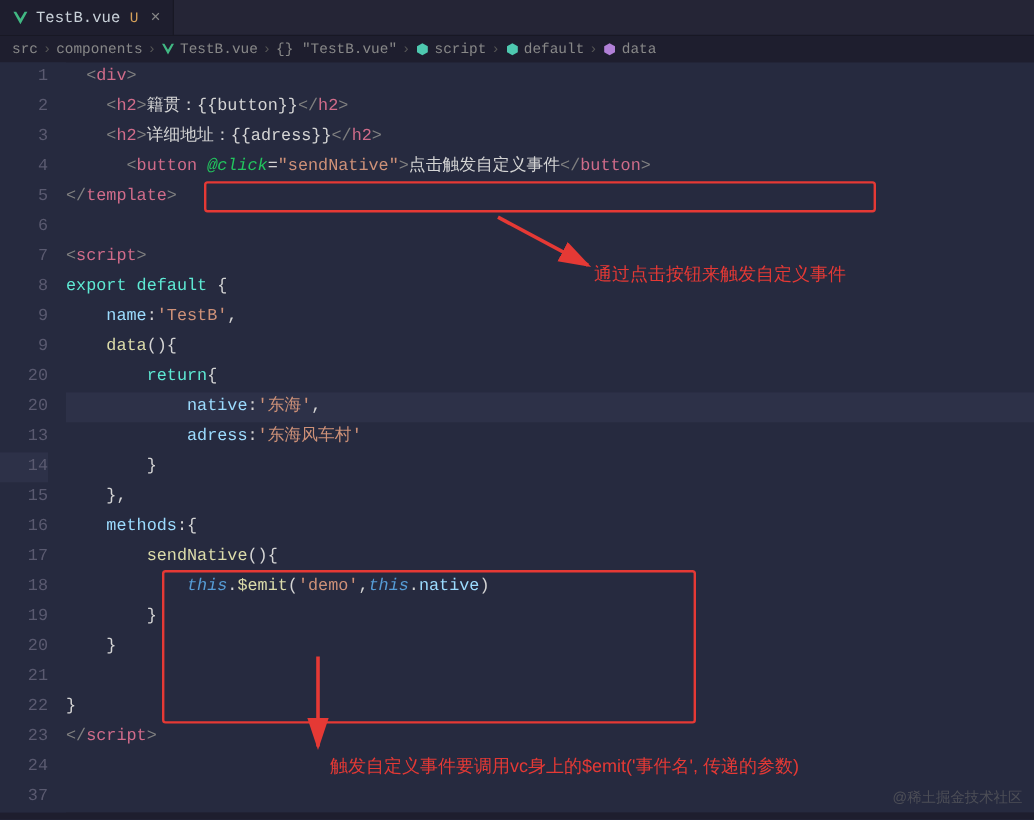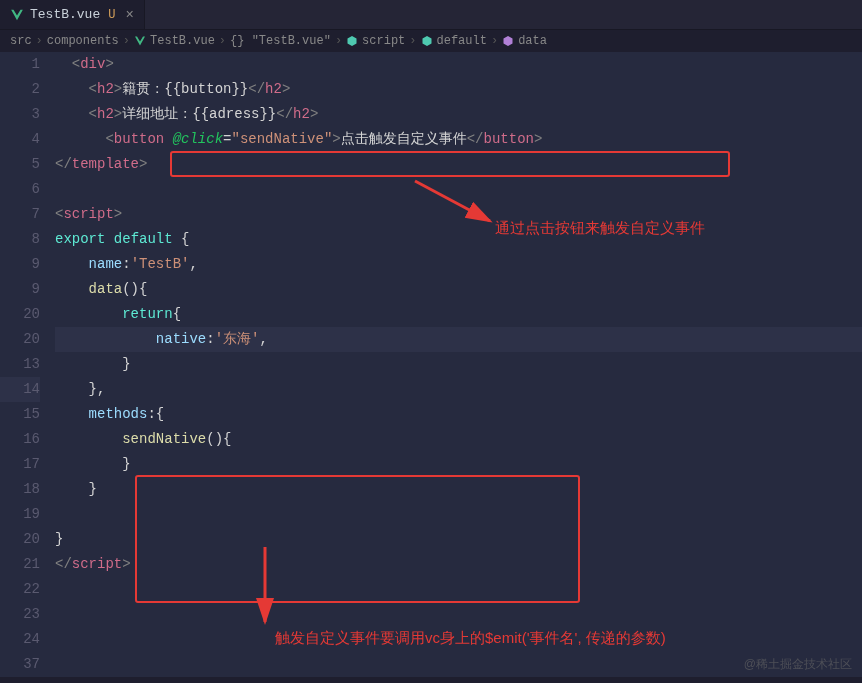--- a/index.html
+++ b/index.html
@@ -188,24 +188,26 @@
     <div class="line">    <span class="tag">&lt;</span><span class="elem">h2</span><span class="tag">&gt;</span><span class="txt">详细地址：{{adress}}</span><span class="tag">&lt;/</span><span class="elem">h2</span><span class="tag">&gt;</span></div>
     <div class="line">      <span class="tag">&lt;</span><span class="elem">button</span> <span class="attr">@click</span><span class="punct">=</span><span class="str">"<span>sendNative</span>"</span><span class="tag">&gt;</span><span class="txt">点击触发自定义事件</span><span class="tag">&lt;/</span><span class="elem">button</span><span class="tag">&gt;</span></div>
     <div class="line"><span class="tag">&lt;/</span><span class="elem">template</span><span class="tag">&gt;</span></div>
     <div class="line"></div>
     <div class="line"><span class="tag">&lt;</span><span class="elem">script</span><span class="tag">&gt;</span></div>
     <div class="line"><span class="kw">export</span> <span class="kw">default</span> <span class="punct">{</span></div>
     <div class="line">    <span class="var">name</span><span class="punct">:</span><span class="str">'TestB'</span><span class="punct">,</span></div>
     <div class="line">    <span class="fn">data</span><span class="punct">(){</span></div>
     <div class="line">        <span class="kw">return</span><span class="punct">{</span></div>
     <div class="line line-hl">            <span class="var">native</span><span class="punct">:</span><span class="str">'东海'</span><span class="punct">,</span></div>
+    <div class="line">            <span class="var">adress</span><span class="punct">:</span><span class="str">'东海风车村'</span></div>
     <div class="line">        <span class="punct">}</span></div>
     <div class="line">    <span class="punct">},</span></div>
     <div class="line">    <span class="var">methods</span><span class="punct">:{</span></div>
     <div class="line">        <span class="fn">sendNative</span><span class="punct">(){</span></div>
+    <div class="line">            <span class="this">this</span><span class="punct">.</span><span class="fn">$emit</span><span class="punct">(</span><span class="str">'demo'</span><span class="punct">,</span><span class="this">this</span><span class="punct">.</span><span class="var">native</span><span class="punct">)</span></div>
     <div class="line">        <span class="punct">}</span></div>
     <div class="line">    <span class="punct">}</span></div>
     <div class="line"></div>
     <div class="line"><span class="punct">}</span></div>
     <div class="line"><span class="tag">&lt;/</span><span class="elem">script</span><span class="tag">&gt;</span></div>
 
     <div class="red-box red-box-1"></div>
     <div class="red-box red-box-2"></div>
 
     <svg class="arrow" style="top:124px;left:355px" width="90" height="55" viewBox="0 0 90 55">

